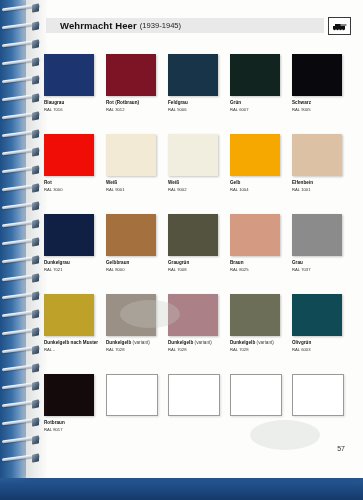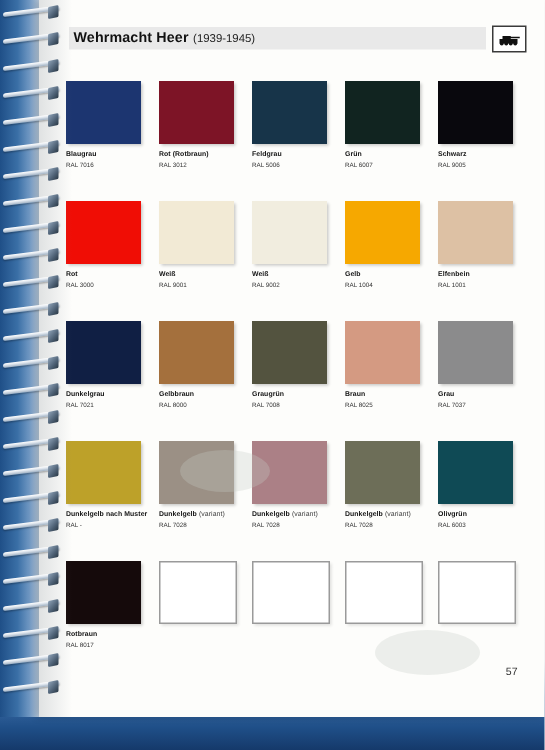--- a/index.html
+++ b/index.html
@@ -83,21 +83,21 @@
     height: 17px;
   }
   #header-bar {
     position: absolute;
     left: 0; top: 0;
     width: 278px; height: 15px;
     background: #e9e9e9;
   }
   #title-wrap {
     position: absolute;
-    left: 3px; top: 0px;
+    left: 14px; top: 0px;
     height: 15px;
     display: flex;
     align-items: center;
     gap: 3px;
     white-space: nowrap;
   }
   #title-main {
     font-size: 9.5px;
     font-weight: bold;
     color: #111111;

